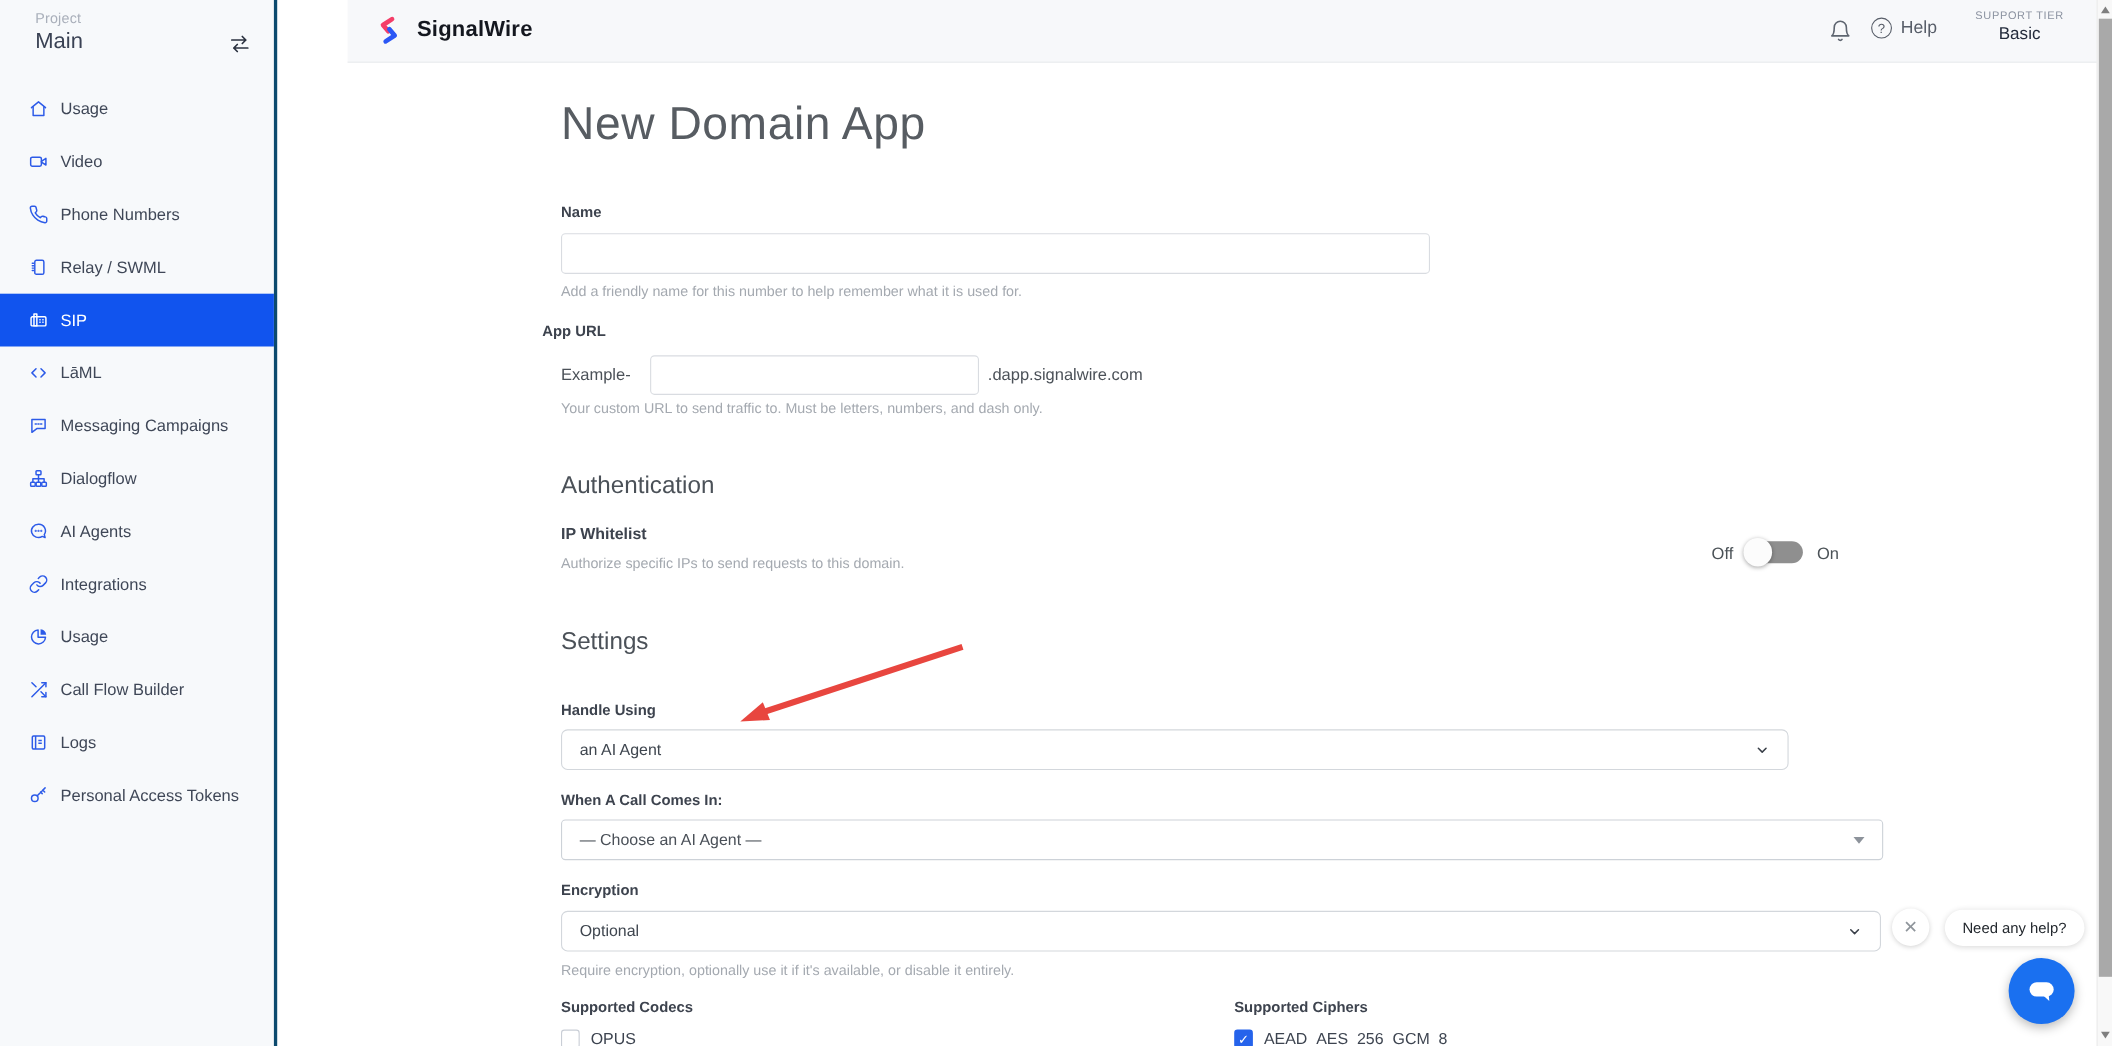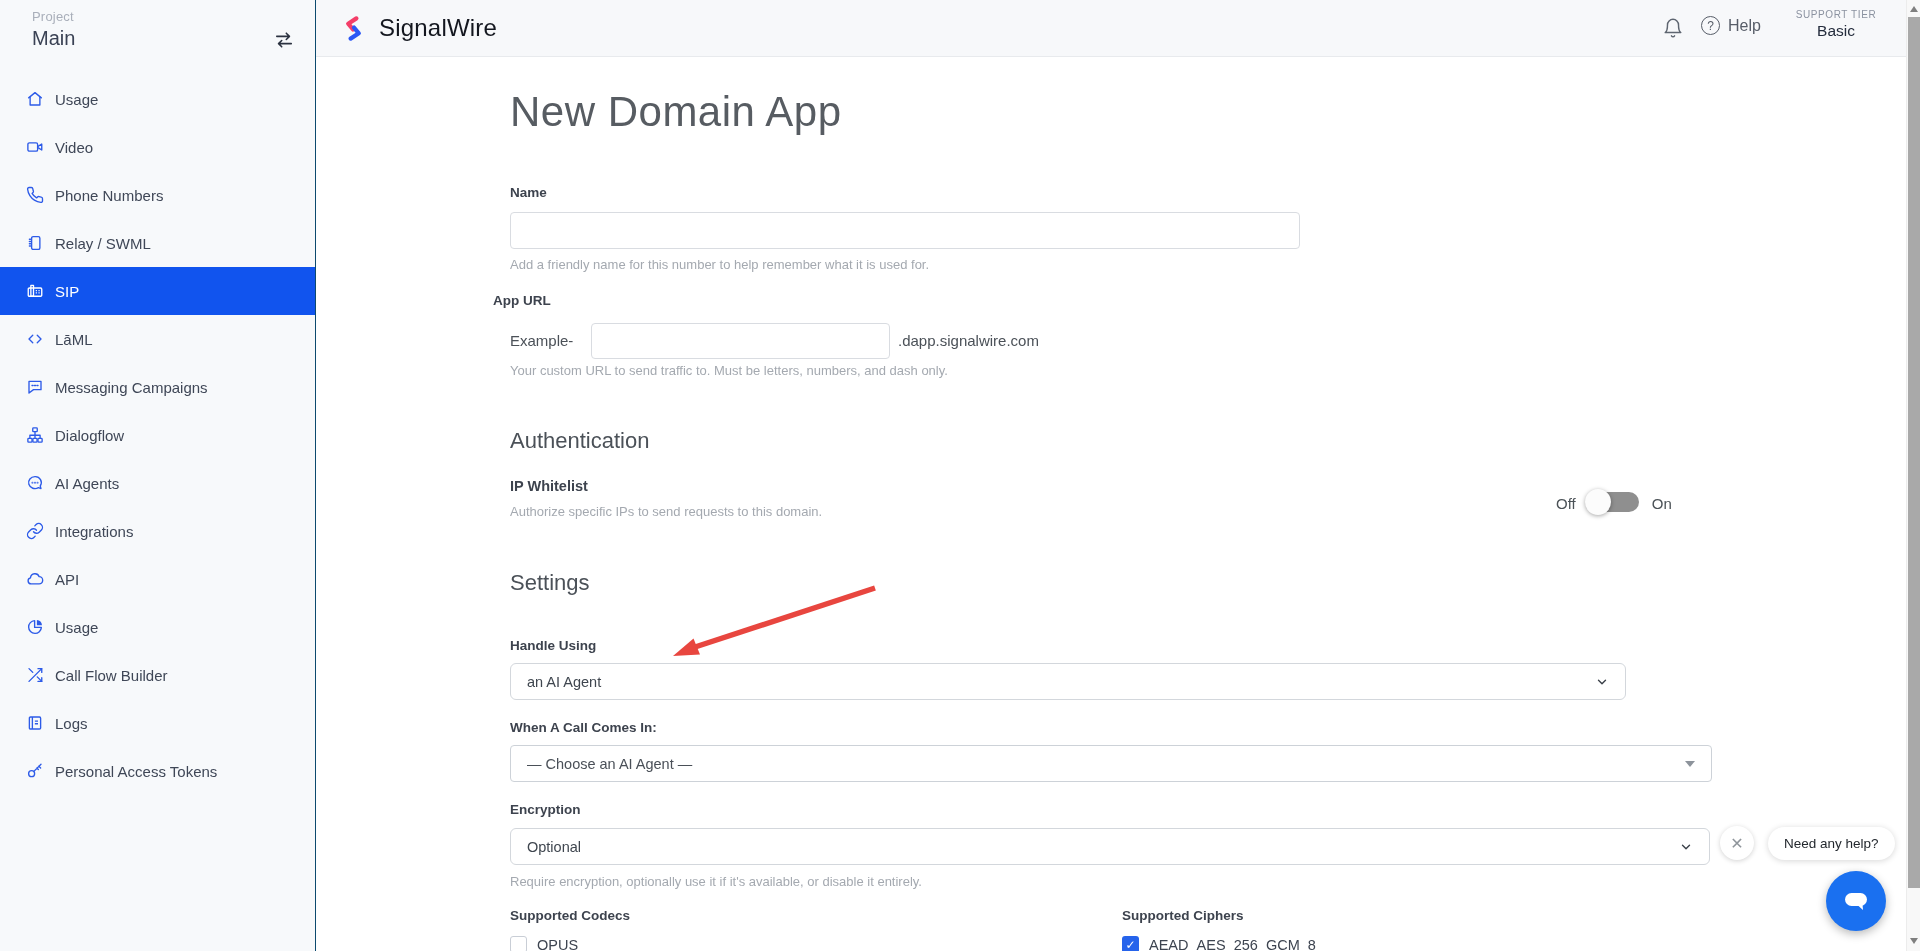--- a/index.html
+++ b/index.html
@@ -2,41 +2,41 @@
 <html><head>
 <meta charset="utf-8">
 <title>SignalWire — New Domain App</title>
 <style>
   * { margin:0; padding:0; box-sizing:border-box; }
   html,body { width:1920px; height:951px; overflow:hidden; }
   body { font-family:"Liberation Sans","DejaVu Sans",sans-serif; background:#fff; position:relative; }
   #app { position:absolute; inset:0; width:1920px; height:951px; }
 
   
-  .sidebar { position:absolute; left:0; top:0; width:316px; height:951px;
-             background:#f7f9fb; border-right:1px solid #0c4a6e; }
+  .sidebar { position:absolute; left:0; top:0; width:252px; height:951px;
+             background:#f7f9fb; border-right:3px solid #0c4a6e; }
   .sidebar-header { position:relative; height:57px; padding:9px 0 0 32px; }
   .project-label { font-size:13px; color:#a9afba; letter-spacing:.2px; }
   .project-name { font-size:20px; color:#3a4254; margin-top:3px; }
   .swap-icon { position:absolute; right:20px; top:30px; color:#2b3240; cursor:pointer; }
   .nav { position:absolute; top:75px; left:0; width:100%; }
   .nav-item { display:flex; align-items:center; height:48px; padding-left:26px;
               cursor:pointer; color:#3f4757; }
   .nav-icon { width:18px; height:18px; color:#2d5be8; margin-right:11px; flex:0 0 18px; display:flex; }
   .nav-icon svg { width:18px; height:18px; }
   .nav-label { font-size:15px; }
   .nav-item.selected { background:#1154ee; color:#fff; }
   .nav-item.selected .nav-icon { color:#fff; }
 
   
   .topbar { position:absolute; left:316px; top:0; width:1604px; height:57px;
             background:#f7f8fa; border-bottom:1px solid #e8eaed; }
   .brand { position:absolute; left:24px; top:14px; display:flex; align-items:center; }
   .brand-mark { width:27px; height:27px; }
-  .brand-name { font-size:24px; font-weight:normal; color:#14171f; margin-left:12px; letter-spacing:.2px; }
+  .brand-name { font-size:20px; font-weight:bold; color:#14171f; margin-left:12px; letter-spacing:.2px; }
   .bell { position:absolute; left:1346px; top:17px; width:22px; height:22px; color:#5e6570; cursor:pointer; }
   .help { position:absolute; left:1385px; top:16px; display:flex; align-items:center; gap:8px;
           color:#575d68; cursor:pointer; }
   .help-q { width:19px; height:19px; border:1.6px solid #575d68; border-radius:50%;
             font-size:12px; display:flex; align-items:center; justify-content:center; }
   .help-text { font-size:16px; }
   .tier { position:absolute; left:1455px; top:9px; width:130px; text-align:center; }
   .tier-label { font-size:10px; letter-spacing:.6px; color:#8b92a0; }
   .tier-value { font-size:15.5px; color:#242c3c; margin-top:2px; }
 
@@ -202,28 +202,20 @@
             <svg viewBox="0 0 24 24" fill="none" stroke="currentColor" stroke-width="1.8" stroke-linecap="round" stroke-linejoin="round">
               <path d="M10 13a5 5 0 0 0 7.54.54l3-3a5 5 0 0 0-7.07-7.07l-1.72 1.71"></path>
               <path d="M14 11a5 5 0 0 0-7.54-.54l-3 3a5 5 0 0 0 7.07 7.07l1.71-1.71"></path>
             </svg>
           </span>
         <span class="nav-label">Integrations</span>
       </div>
       <div class="nav-item">
         <span class="nav-icon">
             <svg viewBox="0 0 24 24" fill="none" stroke="currentColor" stroke-width="1.8" stroke-linejoin="round">
-              <path d="M17.3 18.5H6.8A4.1 4.1 0 0 1 6 10.4 6 6 0 0 1 17.6 8.9a4.8 4.8 0 0 1-.3 9.6z"></path>
-            </svg>
-          </span>
-        <span class="nav-label">API</span>
-      </div>
-      <div class="nav-item">
-        <span class="nav-icon">
-            <svg viewBox="0 0 24 24" fill="none" stroke="currentColor" stroke-width="1.8" stroke-linejoin="round">
               <path d="M11.5 3.5a8.5 8.5 0 1 0 9 9h-9z"></path>
               <path d="M14.5 2.7a7.6 7.6 0 0 1 6.8 6.8h-6.8z" fill="currentColor" stroke="none"></path>
             </svg>
           </span>
         <span class="nav-label">Usage</span>
       </div>
       <div class="nav-item">
         <span class="nav-icon">
             <svg viewBox="0 0 24 24" fill="none" stroke="currentColor" stroke-width="1.8" stroke-linecap="round" stroke-linejoin="round">
               <polyline points="16 3.5 21 3.5 21 8.5"></polyline>

